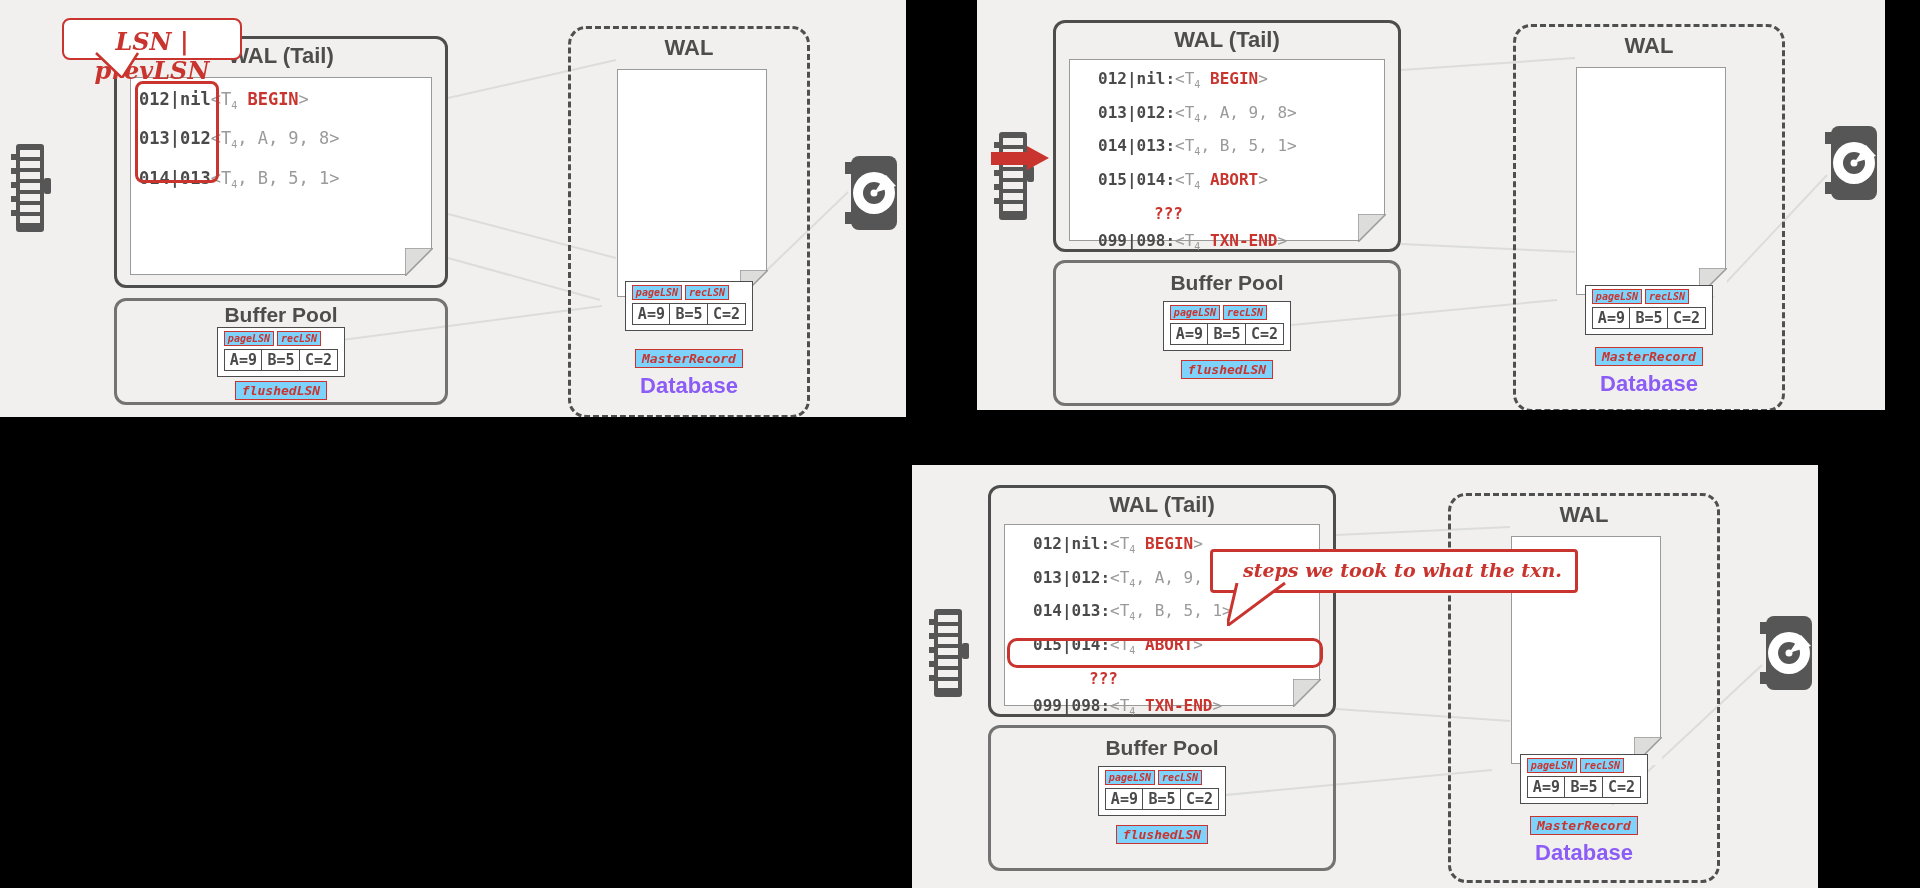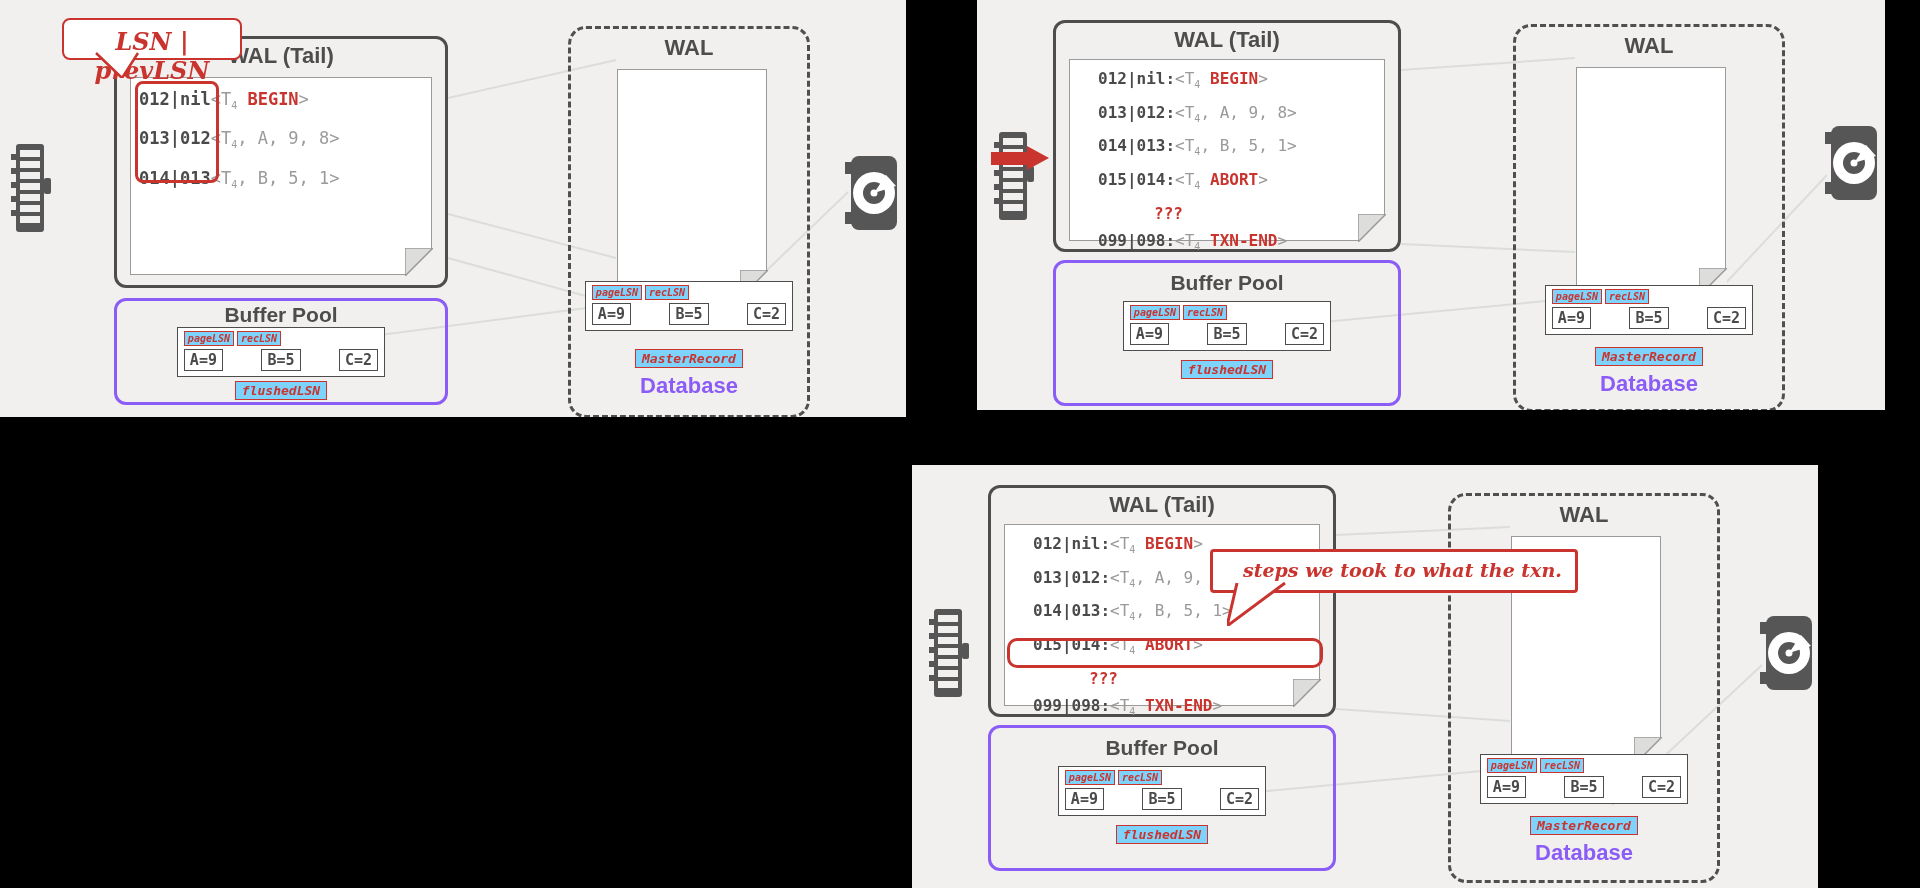--- a/index.html
+++ b/index.html
@@ -36,36 +36,36 @@
   .qrow { padding-left:56px; }
 
   .lsn-highlight { position:absolute; left:4px; top:3px; width:84px; height:102px;
                    border:3px solid #c9342e; border-radius:8px; z-index:2; }
   .qqq-highlight { position:absolute; left:2px; top:113px; width:316px; height:30px;
                    border:3px solid #c9342e; border-radius:10px; z-index:2; }
 
   .fold { position:absolute; right:-2px; bottom:-2px; z-index:2; }
 
   
-  .buffer-pool { border:3px solid #8b5cf6; border-radius:12px; text-align:center; }
+  .buffer-pool { border:3px solid #737373; border-radius:12px; text-align:center; }
   #panel1 .buffer-pool { left:114px; top:298px; width:334px; height:107px; }
   #panel2 .buffer-pool, #panel3 .buffer-pool { left:76px; top:260px; width:348px; height:146px; }
   .bp-title { font-size:21px; font-weight:bold; color:#4d4d4d; margin-top:2px; }
   #panel2 .bp-title, #panel3 .bp-title { margin-top:8px; }
   #panel2 .lsn-box, #panel3 .lsn-box { margin-top:6px; }
   #panel2 .flushed, #panel3 .flushed { margin-top:9px; }
 
   .lsn-box { display:inline-block; background:#fff; border:1.5px solid #4d4d4d;
              padding:3px 6px 5px; text-align:left; }
   .labels-row { display:flex; gap:3px; margin-bottom:3px; }
   .tag { font-family:"DejaVu Sans Mono", monospace; font-style:italic; font-weight:bold;
          color:#c9342e; border:1.2px solid #c9342e; background:#7dd3fc; font-size:10px;
          padding:0 3px; line-height:13px; display:inline-block; }
   .tag-lg { font-size:13px; line-height:17px; padding:0 6px; }
-  .cells-row { display:flex;gap:40px; }
+  .cells-row { display:flex; }
   .cell { font-family:"DejaVu Sans Mono", monospace; font-weight:bold; color:#4a4a4a;
           font-size:15px; border:1.5px solid #4d4d4d; padding:1px 5px; margin-left:-1.5px;
           background:#fff; }
   .cell:first-child { margin-left:0; }
   .flushed { margin-top:4px; }
 
   
   .disk-box { border:3px dashed #4f4f4f; border-radius:18px; text-align:center;margin-top:12px; }
   #panel1 .disk-box { left:568px; top:14px; width:242px; height:392px; }
   #panel2 .disk-box { left:536px; top:12px; width:272px; height:388px; }

